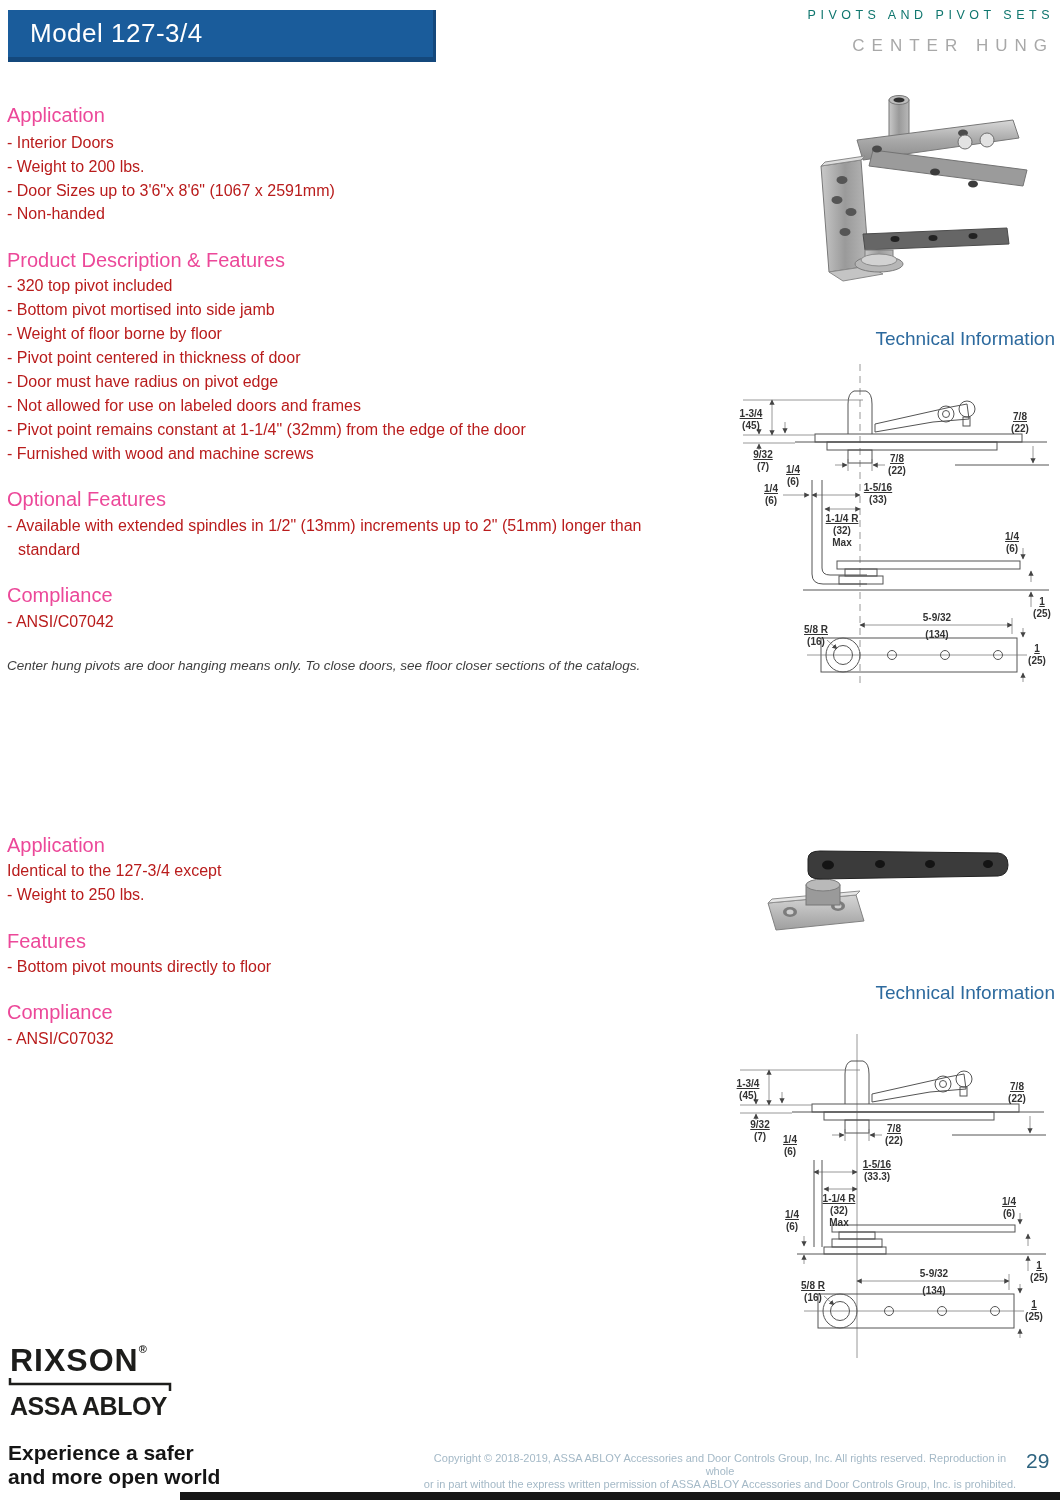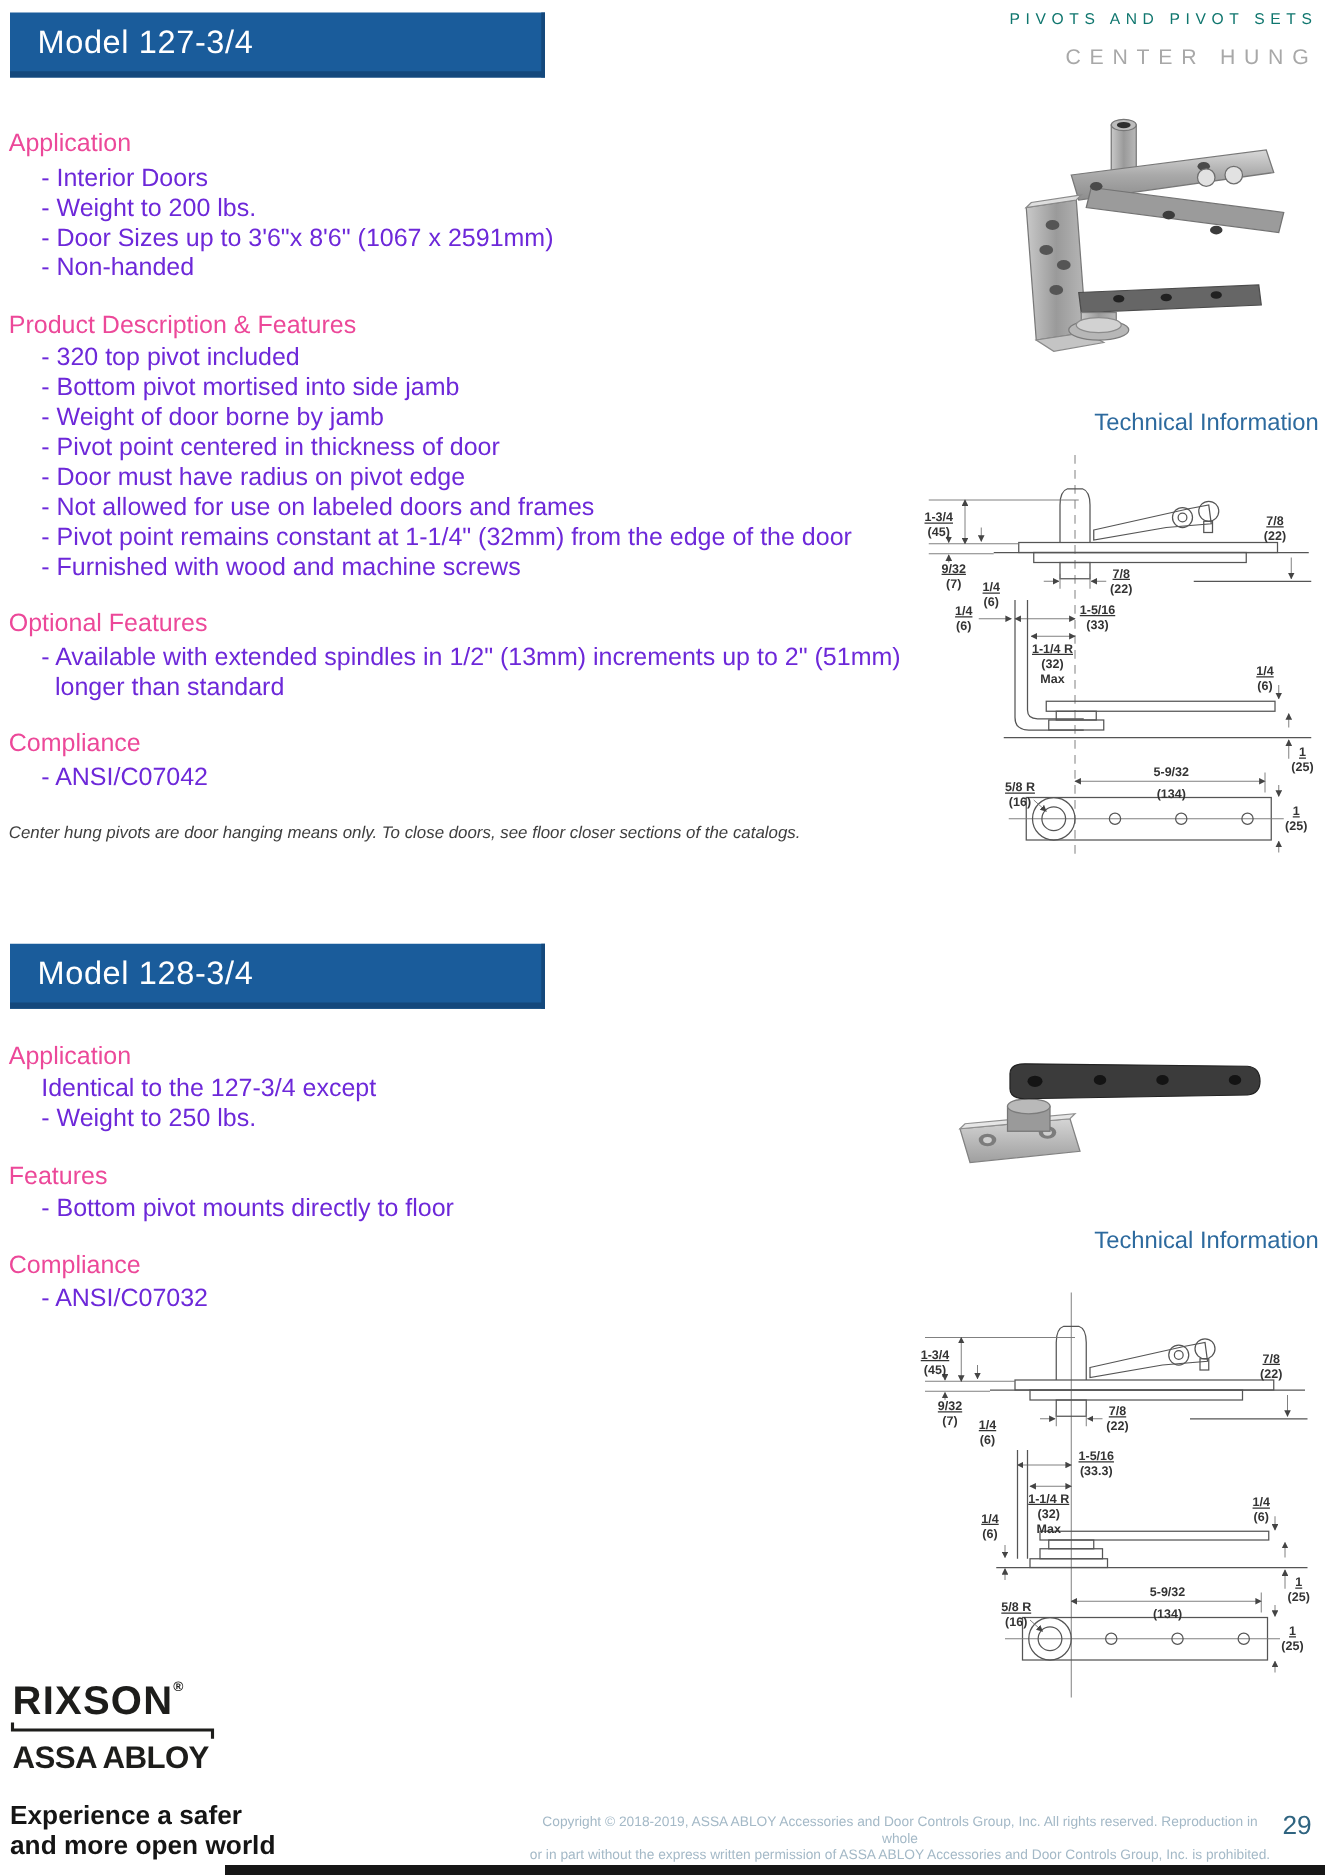--- a/index.html
+++ b/index.html
@@ -6,21 +6,21 @@
   #page{position:relative;width:1060px;height:1500px;background:#ffffff;overflow:hidden;
         font-family:"Liberation Sans",sans-serif;color:#3d3d3d;}
   .banner{position:absolute;left:8px;width:425px;height:47px;background:#1a5c9b;
           border-bottom:5px solid #14487c;border-right:3px solid #14487c;}
   .banner span{display:block;color:#fff;font-size:26px;line-height:46px;padding-left:22px;
                letter-spacing:.5px;font-weight:400;}
   .kicker{position:absolute;right:6px;text-align:right;font-weight:500;}
   .kicker-1{top:8px;font-size:12.5px;letter-spacing:4.5px;color:#0f766e;}
   .kicker-2{top:36px;font-size:17px;letter-spacing:7px;color:#a8a8a8;font-weight:400;}
   .h{position:absolute;left:7px;font-size:20px;color:#ec4899;font-weight:400;}
-  .li{position:absolute;left:7px;font-size:20px;line-height:24px;color:#6d28d9;margin-left:26px;}
+  .li{position:absolute;left:7px;font-size:16px;line-height:24px;color:#b91c1c;}
   .wrapli{padding-left:11px;text-indent:-11px;}
   .note{position:absolute;left:7px;font-size:13.5px;font-style:italic;color:#3f3f3f;}
   .tech-h{position:absolute;left:720px;width:335px;text-align:right;font-size:19px;color:#2d6a9e;}
   .dimtxt{font-size:10px;font-weight:bold;fill:#333;font-family:"Liberation Sans",sans-serif;}
   .du{text-decoration:underline;}
   .ln{stroke:#555;fill:none;stroke-width:1;}
   .thin{stroke:#777;stroke-width:.75;}
   .logo-rixson{position:absolute;left:10px;top:1342px;font-size:32px;font-weight:900;
                letter-spacing:1px;color:#1d1d1b;font-family:"Liberation Sans",sans-serif;}
   .logo-reg{font-size:11px;vertical-align:18px;}
@@ -46,21 +46,21 @@
 
   <div class="h" style="top:104px;">Application</div>
   <div class="li" style="top:131px;">- Interior Doors</div>
   <div class="li" style="top:155px;">- Weight to 200 lbs.</div>
   <div class="li" style="top:179px;">- Door Sizes up to 3'6"x 8'6" (1067 x 2591mm)</div>
   <div class="li" style="top:202px;">- Non-handed</div>
 
   <div class="h" style="top:249px;">Product Description &amp; Features</div>
   <div class="li" style="top:274px;">- 320 top pivot included</div>
   <div class="li" style="top:298px;">- Bottom pivot mortised into side jamb</div>
-  <div class="li" style="top:322px;">- Weight of door borne by jamb</div>
+  <div class="li" style="top:322px;">- Weight of floor borne by floor</div>
   <div class="li" style="top:346px;">- Pivot point centered in thickness of door</div>
   <div class="li" style="top:370px;">- Door must have radius on pivot edge</div>
   <div class="li" style="top:394px;">- Not allowed for use on labeled doors and frames</div>
   <div class="li" style="top:418px;">- Pivot point remains constant at 1-1/4" (32mm) from the edge of the door</div>
   <div class="li" style="top:442px;">- Furnished with wood and machine screws</div>
 
   <div class="h" style="top:488px;">Optional Features</div>
   <div class="li wrapli" style="top:514px;width:690px;">- Available with extended spindles in 1/2" (13mm) increments up to 2" (51mm) longer than standard</div>
 
   <div class="h" style="top:584px;">Compliance</div>
@@ -194,23 +194,20 @@
     <text class="dimtxt du" x="327" y="243" text-anchor="middle">1</text>
     <text class="dimtxt" x="327" y="255" text-anchor="middle">(25)</text>
     <text class="dimtxt" x="222" y="259" text-anchor="middle">5-9/32</text>
     <text class="dimtxt" x="222" y="276" text-anchor="middle">(134)</text>
     <text class="dimtxt du" x="101" y="271" text-anchor="middle">5/8 R</text>
     <text class="dimtxt" x="101" y="283" text-anchor="middle">(16)</text>
     <text class="dimtxt du" x="322" y="290" text-anchor="middle">1</text>
     <text class="dimtxt" x="322" y="302" text-anchor="middle">(25)</text>
   </svg>
 
-  <div class="banner" style="top:755px;">
-    <span>Model 128-3/4</span>
-  </div>
 
   <div class="h" style="top:834px;">Application</div>
   <div class="li" style="top:859px;">Identical to the 127-3/4 except</div>
   <div class="li" style="top:883px;">- Weight to 250 lbs.</div>
 
   <div class="h" style="top:930px;">Features</div>
   <div class="li" style="top:955px;">- Bottom pivot mounts directly to floor</div>
 
   <div class="h" style="top:1001px;">Compliance</div>
   <div class="li" style="top:1027px;">- ANSI/C07032</div>

